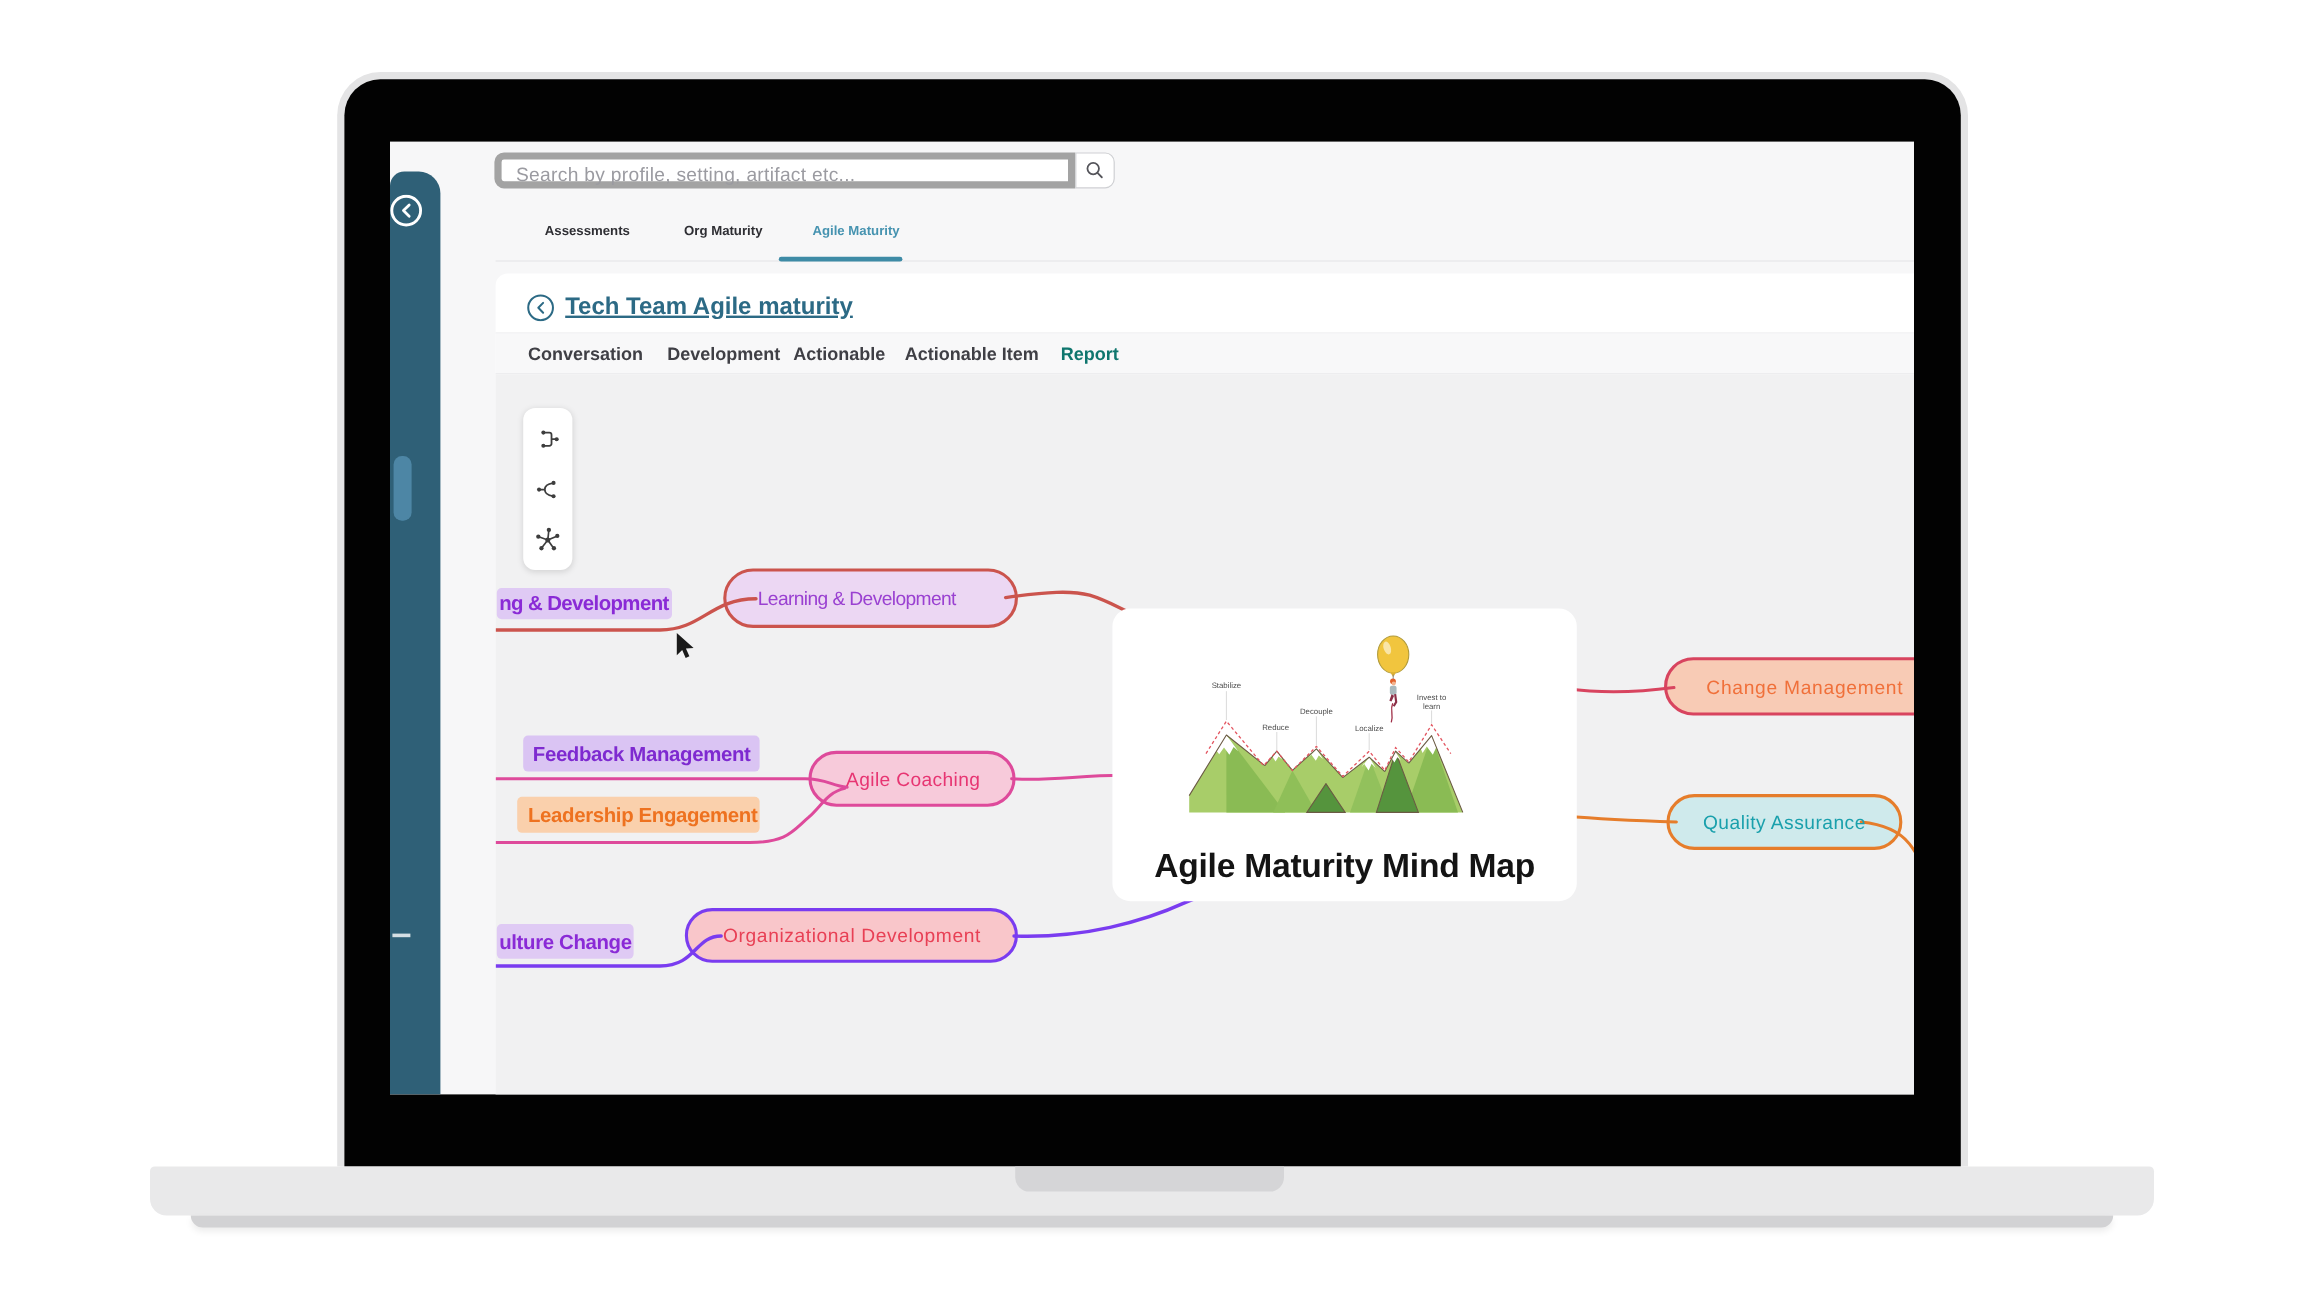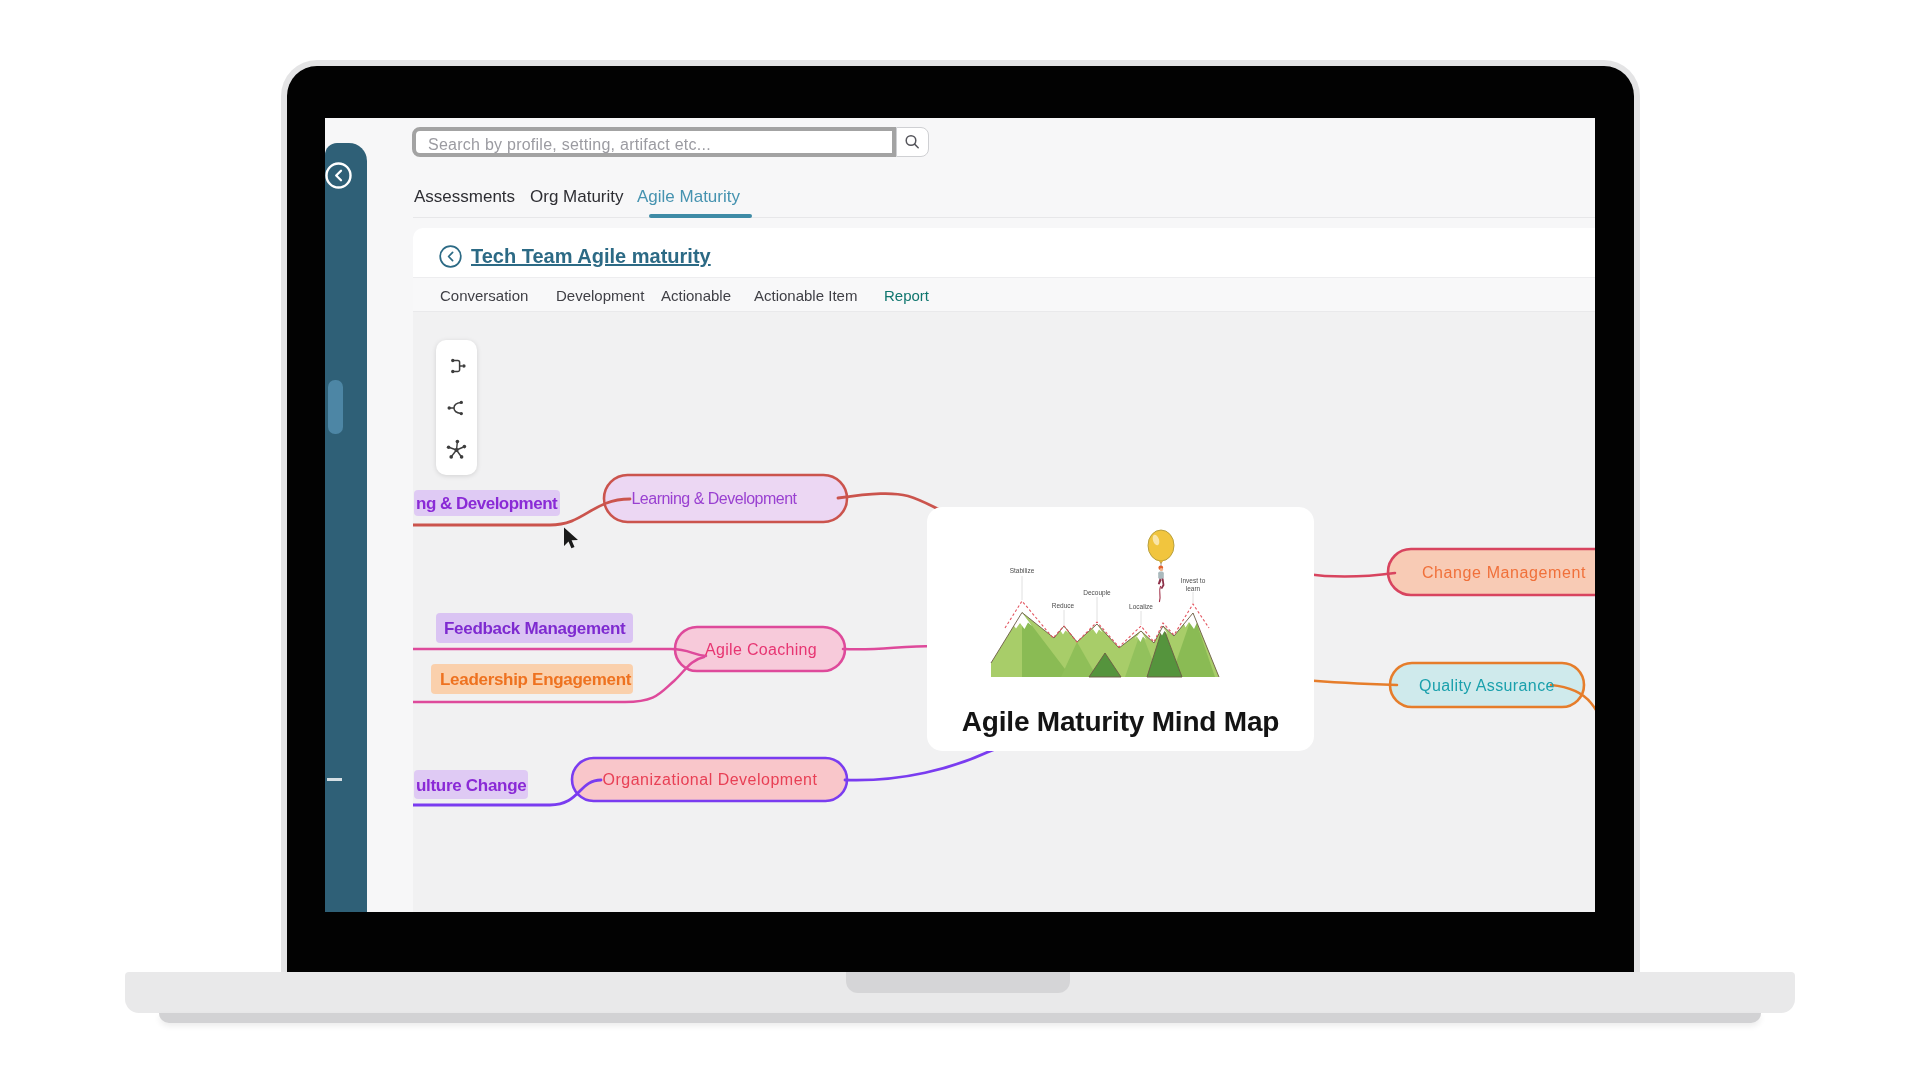--- a/index.html
+++ b/index.html
@@ -7,30 +7,30 @@
   .abs { position:absolute; }
   .rim { left:281px; top:60px; width:1359px; height:912px; background:#e4e4e5; border-radius:36px 36px 0 0; }
   .bezel { left:287px; top:66px; width:1347px; height:906px; background:#020202; border-radius:30px 30px 0 0; }
   .base { left:125px; top:972px; width:1670px; height:41px; background:#e9e9ea; border-radius:4px 4px 14px 14px; }
   .notch { left:846px; top:972px; width:224px; height:21px; background:#d5d5d7; border-radius:0 0 12px 12px; }
   .lip { left:159px; top:1013px; width:1602px; height:10px; background:#d2d2d4; border-radius:0 0 10px 10px; box-shadow:0 3px 6px rgba(0,0,0,.08); }
   .screen { left:325px; top:118px; width:1270px; height:794px; background:#f7f7f8; overflow:hidden; }
   .sidebar { left:0; top:25px; width:42px; height:769px; background:#2f6077; border-radius:12px 18px 0 0; }
   .sbblue { left:3px; top:262px; width:15px; height:54px; background:#4d86a5; border-radius:7px; }
   .sbdash { left:2px; top:660px; width:15px; height:2.5px; background:rgba(255,255,255,.8); }
-  .search { left:87px; top:9px; width:484px; height:30px; background:#fff; border:4px solid #a3a3a3; border-radius:8px 0 0 8px; color:#9b9ba1; font-size:16px; letter-spacing:.25px; line-height:28px; padding-left:12px; }
+  .search { left:87px; top:9px; width:484px; height:30px; background:#fff; border:6px solid #a3a3a3; border-radius:8px 0 0 8px; color:#9b9ba1; font-size:16px; letter-spacing:.25px; line-height:28px; padding-left:12px; }
   .sbtn { left:571px; top:9px; width:33px; height:30px; background:#fff; border:1px solid #cfd0d3; border-radius:0 8px 8px 0; }
-  .tab { top:69px; font-weight:normal; font-size:17px; color:#2e2e33; }
+  .tab { top:69px; font-weight:bold; font-size:11px; color:#2e2e33;margin-left:40px; }
   .tabline { left:88px; top:98.5px; width:1182px; height:1.5px; background:#e7e7e9; }
   .tabul { left:324px; top:96px; width:103px; height:4px; background:#3e8ba6; border-radius:2px; }
   .card { left:88px; top:110px; width:1182px; height:684px; background:#ffffff; border-radius:10px 0 0 0; }
   .cardtitle { left:58px; top:17px; font-weight:bold; font-size:20px; color:#2c6a85;text-decoration:underline; }
   .div1 { left:0; top:49px; width:1182px; height:1px; background:#ededef; }
   .div2 { left:0; top:83px; width:1182px; height:1px; background:#e9e9eb; }
-  .stab { top:59px; font-weight:normal; font-size:15px; color:#3f3f45; }
+  .stab { top:59px; font-weight:bold; font-size:15px; color:#3f3f45; }
   .canvas { left:0; top:84px; width:1182px; height:600px; background:#f1f1f2; overflow:hidden; }
   .toolbar { left:23px; top:28px; width:41px; height:135px; background:#fff; border-radius:10px; box-shadow:0 1px 5px rgba(0,0,0,.13); }
   .mm { left:0; top:0; }
 </style>
 </head>
 <body>
 <div class="abs rim"></div>
 <div class="abs bezel"></div>
 <div class="abs screen">
   <div class="abs sidebar"></div>

